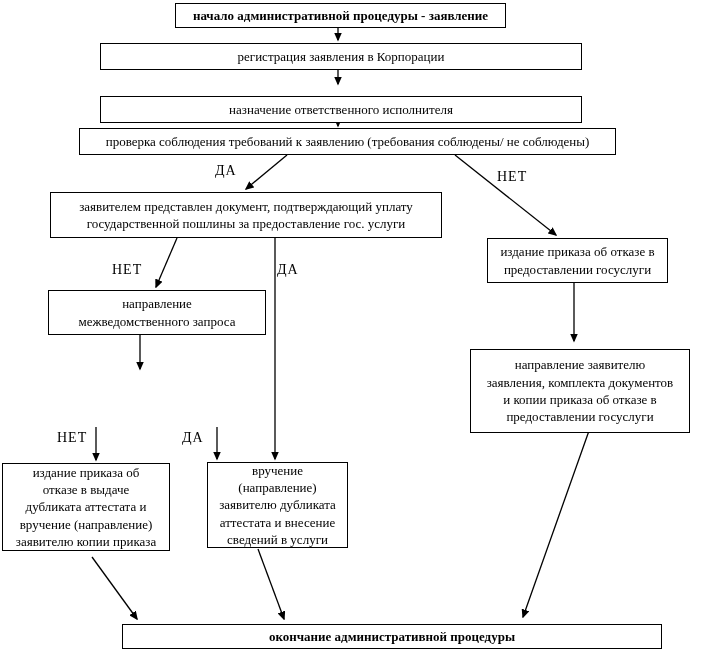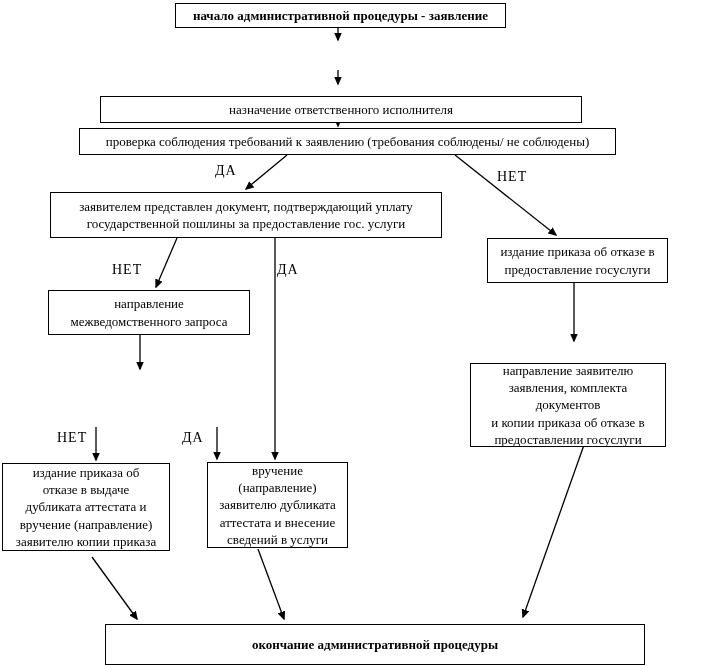--- a/index.html
+++ b/index.html
@@ -56,53 +56,54 @@
       <line x1="217" y1="427" x2="217" y2="459" marker-end="url(#ah)"></line>
       <line x1="574" y1="283" x2="574" y2="341" marker-end="url(#ah)"></line>
       <line x1="92" y1="557" x2="137" y2="619" marker-end="url(#ah)"></line>
       <line x1="258" y1="549" x2="284" y2="619" marker-end="url(#ah)"></line>
       <line x1="590" y1="428" x2="523" y2="617" marker-end="url(#ah)"></line>
     </g>
   </svg>
 
   <div class="box bold" style="left:175px;top:3px;width:331px;height:25px">начало административной процедуры - заявление</div>
 
+  <div class="box" style="left:100px;top:43px;width:482px;height:27px">регистрация заявления в Корпорации</div>
 
   <div class="box" style="left:100px;top:96px;width:482px;height:27px">назначение ответственного исполнителя</div>
 
   <div class="box" style="left:50px;top:192px;width:392px;height:46px">заявителем представлен документ, подтверждающий уплату
 государственной пошлины за предоставление гос. услуги</div>
 
   <div class="box" style="left:79px;top:128px;width:537px;height:27px">проверка соблюдения требований к заявлению (требования соблюдены/ не соблюдены)</div>
 
-  <div class="box" style="left:48px;top:290px;width:202px;height:45px">направление
+  <div class="box" style="left:48px;top:290px;width:218px;height:45px">направление
 межведомственного запроса</div>
 
 
   <div class="box" style="left:2px;top:463px;width:168px;height:88px">издание приказа об
 отказе в выдаче
 дубликата аттестата и
 вручение (направление)
 заявителю копии приказа</div>
 
   <div class="box" style="left:207px;top:462px;width:141px;height:86px">вручение
 (направление)
 заявителю дубликата
 аттестата и внесение
 сведений в услуги</div>
 
   <div class="box" style="left:487px;top:238px;width:181px;height:45px">издание приказа об отказе в
-предоставление госуслуги</div>
+предоставлении госуслуги</div>
 
-  <div class="box" style="left:470px;top:363px;width:196px;height:84px">направление заявителю
+  <div class="box" style="left:470px;top:349px;width:220px;height:84px">направление заявителю
 заявления, комплекта документов
 и копии приказа об отказе в
 предоставлении госуслуги</div>
 
-  <div class="box bold" style="left:105px;top:624px;width:540px;height:41px">окончание административной процедуры</div>
+  <div class="box bold" style="left:122px;top:624px;width:540px;height:25px">окончание административной процедуры</div>
 
   <div class="elabel" style="left:215px;top:164px">ДА</div>
   <div class="elabel" style="left:497px;top:170px">НЕТ</div>
   <div class="elabel" style="left:112px;top:263px">НЕТ</div>
   <div class="elabel" style="left:277px;top:263px">ДА</div>
   <div class="elabel" style="left:57px;top:431px">НЕТ</div>
   <div class="elabel" style="left:182px;top:431px">ДА</div>
 
 </div>
 

